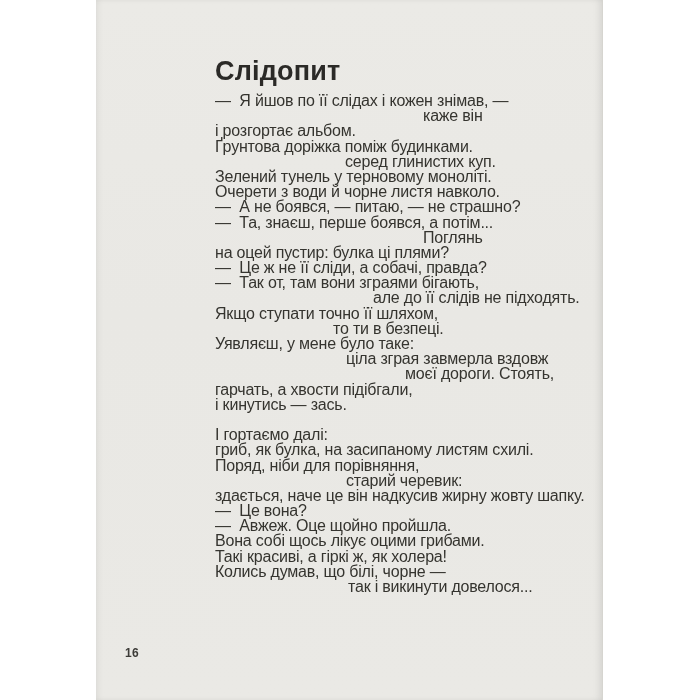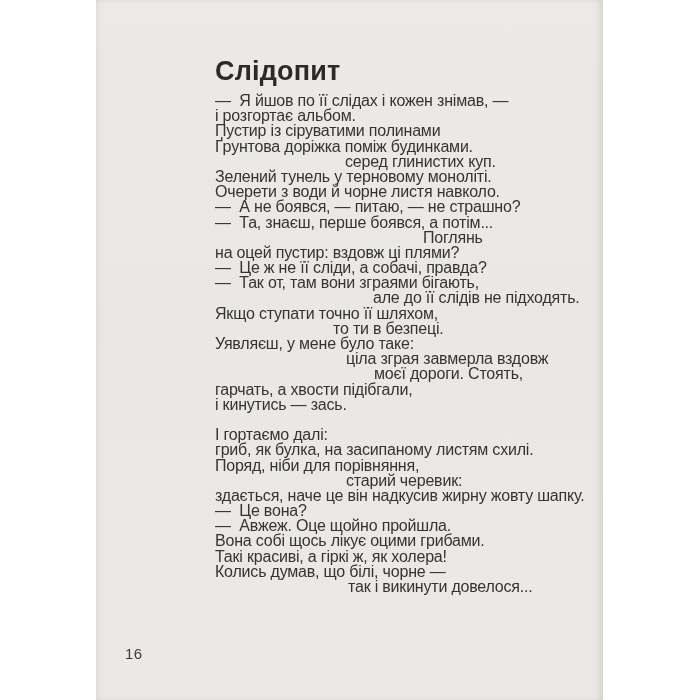--- a/index.html
+++ b/index.html
@@ -50,52 +50,53 @@
     height: 15.2px;
     line-height: 15.2px;
     font-size: 16px;
     letter-spacing: -0.2px;
     color: var(--text, #35342f);
   }
   .page-number {
     position: absolute;
     left: 29px;
     top: 646px;
-    font-size: 15px;
+    font-size: 12px;
     line-height: 15px;
     letter-spacing: 0.3px;
     color: #3d3c38;
+    font-weight: bold;
   }
 </style>
 </head>
 <body>
 
 <div class="photo">
   <div class="page">
     <h1 class="poem-title">Слідопит</h1>
     <div class="poem-body">
         <div class="line" style="padding-left: 0px;">—  Я йшов по її слідах і кожен знімав, —</div>
+        <div class="line" style="padding-left: 208px;">каже він</div>
         <div class="line" style="padding-left: 0px;">і розгортає альбом.</div>
-        <div class="line" style="padding-left: 0px;">Пустир із сіруватими полинами</div>
         <div class="line" style="padding-left: 0px;">Ґрунтова доріжка поміж будинками.</div>
         <div class="line" style="padding-left: 130px;">серед глинистих куп.</div>
         <div class="line" style="padding-left: 0px;">Зелений тунель у терновому моноліті.</div>
         <div class="line" style="padding-left: 0px;">Очерети з води й чорне листя навколо.</div>
         <div class="line" style="padding-left: 0px;">—  А не боявся, — питаю, — не страшно?</div>
         <div class="line" style="padding-left: 0px;">—  Та, знаєш, перше боявся, а потім...</div>
         <div class="line" style="padding-left: 208px;">Поглянь</div>
-        <div class="line" style="padding-left: 0px;">на оцей пустир: вздовж ці плями?</div>
+        <div class="line" style="padding-left: 0px;">на оцей пустир: булка ці плями?</div>
         <div class="line" style="padding-left: 0px;">—  Це ж не її сліди, а собачі, правда?</div>
         <div class="line" style="padding-left: 0px;">—  Так от, там вони зграями бігають,</div>
         <div class="line" style="padding-left: 158px;">але до її слідів не підходять.</div>
         <div class="line" style="padding-left: 0px;">Якщо ступати точно її шляхом,</div>
         <div class="line" style="padding-left: 118px;">то ти в безпеці.</div>
         <div class="line" style="padding-left: 0px;">Уявляєш, у мене було таке:</div>
         <div class="line" style="padding-left: 131px;">ціла зграя завмерла вздовж</div>
-        <div class="line" style="padding-left: 159px;">моєї дороги. Стоять,</div>
+        <div class="line" style="padding-left: 159px; text-align: center;">моєї дороги. Стоять,</div>
         <div class="line" style="padding-left: 0px;">гарчать, а хвости підібгали,</div>
         <div class="line" style="padding-left: 0px;">і кинутись — зась.</div>
         <div class="line" style="padding-left: 0px;"></div>
         <div class="line" style="padding-left: 0px;">І гортаємо далі:</div>
         <div class="line" style="padding-left: 0px;">гриб, як булка, на засипаному листям схилі.</div>
         <div class="line" style="padding-left: 0px;">Поряд, ніби для порівняння,</div>
         <div class="line" style="padding-left: 131px;">старий черевик:</div>
         <div class="line" style="padding-left: 0px;">здається, наче це він надкусив жирну жовту шапку.</div>
         <div class="line" style="padding-left: 0px;">—  Це вона?</div>
         <div class="line" style="padding-left: 0px;">—  Авжеж. Оце щойно пройшла.</div>

